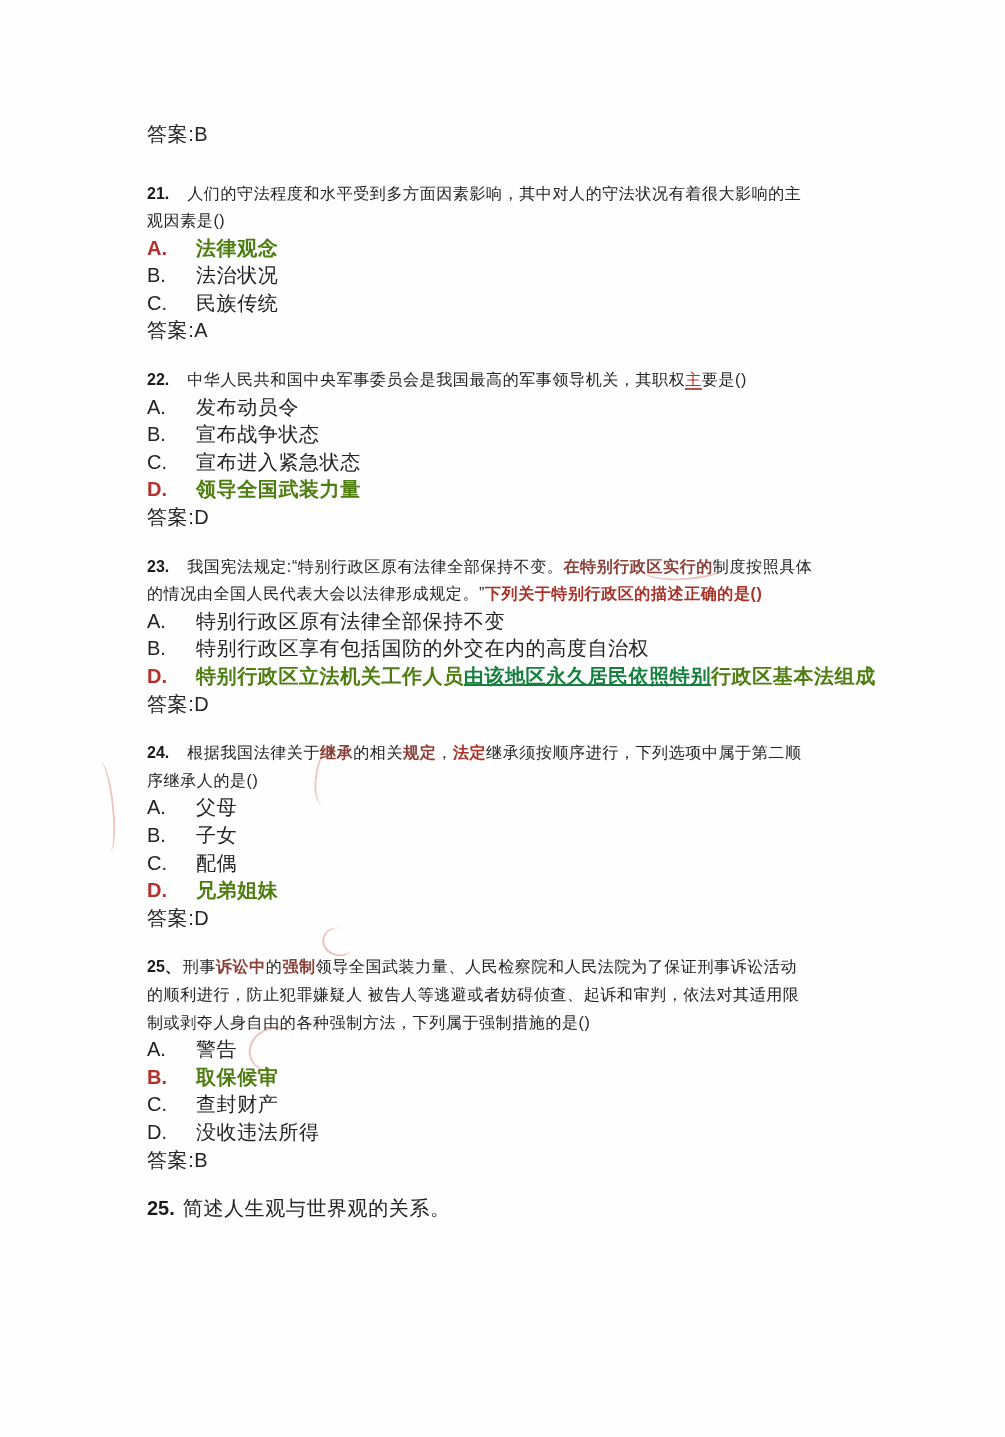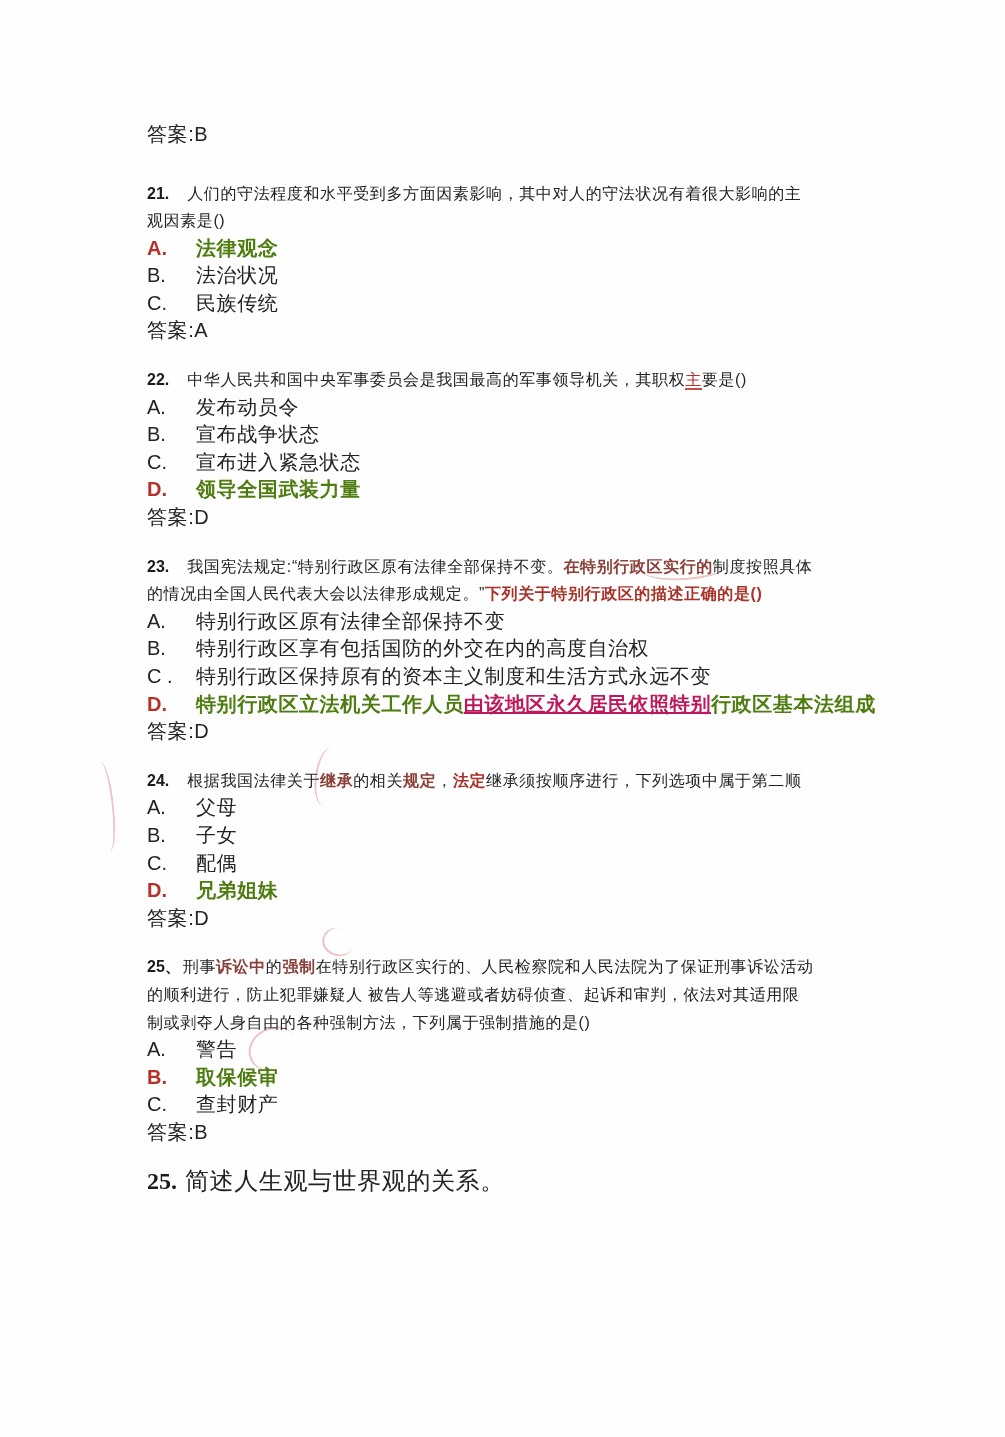--- a/index.html
+++ b/index.html
@@ -13,29 +13,29 @@
   }
   .page{position:absolute;left:147px;top:121px;width:745px;}
   .top-answer{font-size:20px;line-height:27.5px;letter-spacing:.6px;margin:0 0 31px 0;}
   .question{margin-bottom:21px;}
   .line{white-space:nowrap;font-size:16px;line-height:27.6px;letter-spacing:.6px;}
   .qnum{font-weight:bold;color:#1b1b1b;letter-spacing:0;}
   .option{font-size:20px;line-height:27.6px;letter-spacing:.6px;}
   .opt-label{display:inline-block;width:49px;letter-spacing:0;color:#232323;}
   .option.hl .opt-label{color:#b5312b;font-weight:bold;}
   .answer{font-size:20px;line-height:27.6px;letter-spacing:.6px;}
-  .final{font-size:24px;line-height:27.6px;letter-spacing:.6px;margin-top:0;font-family:Liberation Serif, serif;}
+  .final{font-size:20px;line-height:27.6px;letter-spacing:.6px;margin-top:0;}
   .final .qnum{margin-right:8px;}
   
   .c-k{color:#232323;}
   .c-r{color:#4d7c0f;font-weight:bold;}
   .c-m{color:#8a4038;font-weight:bold;}
   .c-dr{color:#a83228;font-weight:bold;}
   .c-ru{color:#b5312b;border-bottom:2px solid rgba(181,49,43,.85);}
-  .c-rb{color:#be185d;font-weight:bold;text-decoration:underline;}
+  .c-rb{color:#15803d;font-weight:bold;text-decoration:underline;}
   
   .wm{position:absolute;pointer-events:none;border:0 solid rgba(197,62,50,.30);}
   .wm1{left:315px;top:748px;width:22px;height:58px;border-left-width:2px;border-radius:50%;transform:rotate(8deg);}
   .wm2{left:96px;top:762px;width:16px;height:90px;border-right-width:2px;border-radius:50%;transform:rotate(-6deg);}
   .wm3{left:248px;top:1028px;width:46px;height:40px;border-top-width:2px;border-left-width:2px;border-radius:60% 40% 50% 50%;transform:rotate(-15deg);}
   .wm4{left:640px;top:552px;width:90px;height:26px;border-bottom-width:2px;border-radius:50%;transform:rotate(-4deg);}
   .wm5{left:322px;top:928px;width:30px;height:26px;border-bottom-width:2px;border-left-width:2px;border-radius:50%;transform:rotate(20deg);}
 </style>
 </head>
 <body>
@@ -77,49 +77,50 @@
   </section>
 
   <section class="question">
     <div class="stem">
           <div class="line"><span class="qnum" style="margin-right: 18px;">23.</span><span class="c-k">我国宪法规定:“特别行政区原有法律全部保持不变。</span><span class="c-m">在特别行政区实行的</span><span class="c-k">制度按照具体</span></div>
           <div class="line"><span class="c-k">的情况由全国人民代表大会以法律形成规定。”</span><span class="c-dr">下列关于特别行政区的描述正确的是()</span></div>
         </div>
     <div class="options">
           <div class="option"><span class="opt-label">A.</span><span class="c-k">特别行政区原有法律全部保持不变</span></div>
           <div class="option"><span class="opt-label">B.</span><span class="c-k">特别行政区享有包括国防的外交在内的高度自治权</span></div>
-          <div class="option"><span class="opt-label">C .</span><span class="c-k">特别行政区保持原有的资本主义制度和生活方式永远不变</span></div>
           <div class="option hl"><span class="opt-label">D.</span><span class="c-r">特别行政区立法机关工作人员</span><span class="c-rb">由该地区永久居民依照特别</span><span class="c-r">行政区基本法组成</span></div>
         </div>
     <div class="answer">答案:D</div>
   </section>
 
   <section class="question">
     <div class="stem">
           <div class="line"><span class="qnum" style="margin-right: 18px;">24.</span><span class="c-k">根据我国法律关于</span><span class="c-m">继承</span><span class="c-k">的相关</span><span class="c-m">规定</span><span class="c-k">，</span><span class="c-dr">法定</span><span class="c-k">继承须按顺序进行，下列选项中属于第二顺</span></div>
+          <div class="line"><span class="c-k">序继承人的是()</span></div>
         </div>
     <div class="options">
           <div class="option"><span class="opt-label">A.</span><span class="c-k">父母</span></div>
           <div class="option"><span class="opt-label">B.</span><span class="c-k">子女</span></div>
           <div class="option"><span class="opt-label">C.</span><span class="c-k">配偶</span></div>
           <div class="option hl"><span class="opt-label">D.</span><span class="c-r">兄弟姐妹</span></div>
         </div>
     <div class="answer">答案:D</div>
   </section>
 
   <section class="question">
     <div class="stem">
-          <div class="line"><span class="qnum" style="margin-right: 2px;">25、</span><span class="c-k">刑事</span><span class="c-m">诉讼中</span><span class="c-k">的</span><span class="c-m">强制</span><span class="c-k">在特别行政区实行的、人民检察院和人民法院为了保证刑事诉讼活动</span></div>
+          <div class="line"><span class="qnum" style="margin-right: 2px;">25、</span><span class="c-k">刑事</span><span class="c-m">诉讼中</span><span class="c-k">的</span><span class="c-m">强制</span><span class="c-k">领导全国武装力量、人民检察院和人民法院为了保证刑事诉讼活动</span></div>
           <div class="line"><span class="c-k">的顺利进行，防止犯罪嫌疑人 被告人等逃避或者妨碍侦查、起诉和审判，依法对其适用限</span></div>
           <div class="line"><span class="c-k">制或剥夺人身自由的各种强制方法，下列属于强制措施的是()</span></div>
         </div>
     <div class="options">
           <div class="option"><span class="opt-label">A.</span><span class="c-k">警告</span></div>
           <div class="option hl"><span class="opt-label">B.</span><span class="c-r">取保候审</span></div>
           <div class="option"><span class="opt-label">C.</span><span class="c-k">查封财产</span></div>
+          <div class="option"><span class="opt-label">D.</span><span class="c-k">没收违法所得</span></div>
         </div>
     <div class="answer">答案:B</div>
   </section>
 </div>
 
   <p class="final">
     <span class="qnum">25.</span><span>简述人生观与世界观的关系。</span>
   </p>
 </div>
 

